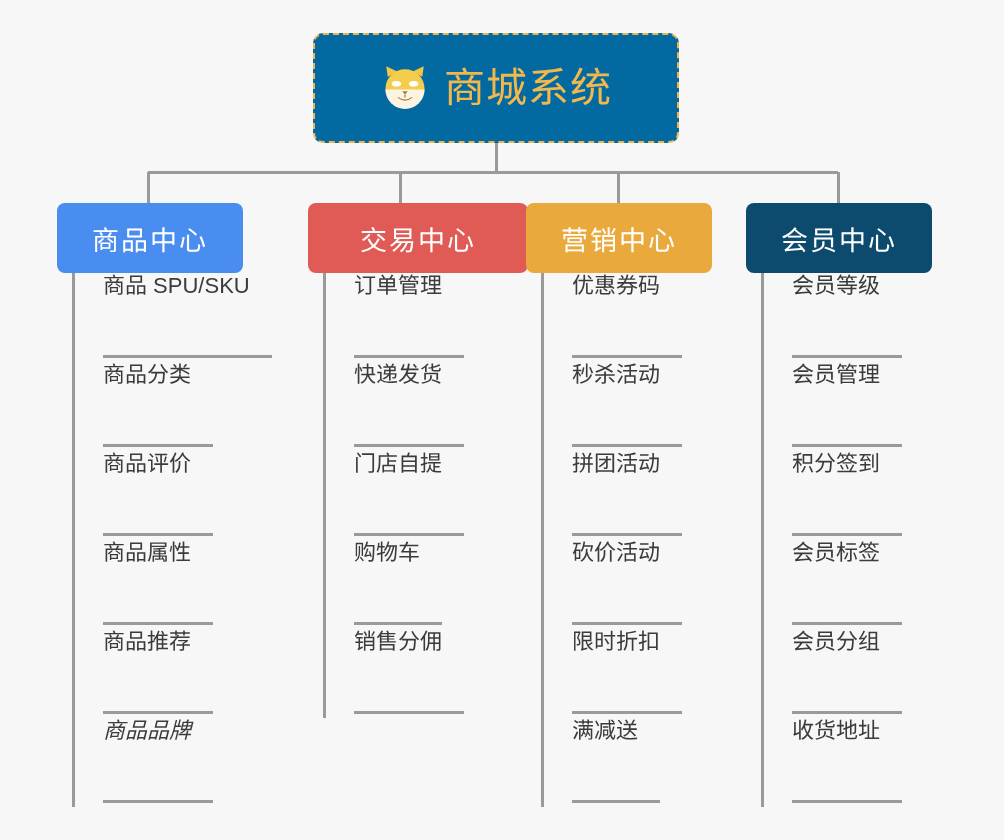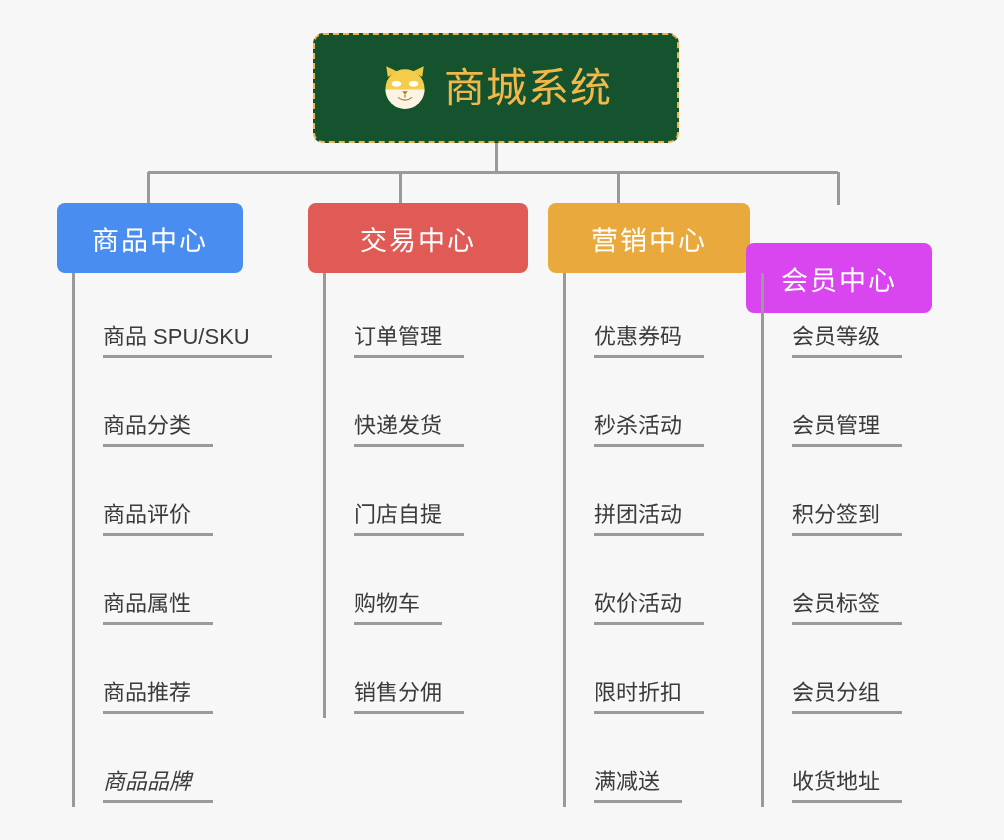--- a/index.html
+++ b/index.html
@@ -76,35 +76,34 @@
     align-items: center;
     justify-content: center;
     color: #ffffff;
     font-size: 27px;
     letter-spacing: 2px;
     white-space: nowrap;
   }
 
   .col-0 { left: 57px;  width: 186px; }
   .col-1 { left: 308px; width: 220px; }
-  .col-2 { left: 548px; width: 202px; font-family: Liberation Serif, serif; }
+  .col-2 { left: 526px; width: 186px; font-family: Liberation Serif, serif; }
   .col-3 { left: 746px; width: 186px; }
 
   
   .leaf-list {
     position: absolute;
     top: 70px;
     left: 15px;
     border-left: 3px solid #9a9a9a;
     padding-top: 0;
   }
   .leaf-item {
     height: 89px;
     display: flex;
-    align-items: flex-end;
     padding: 0 0 4px 28px;
     box-sizing: border-box;
   }
   .leaf-label {
     font-size: 22px;
     color: #3b3b3b;
     white-space: nowrap;
     border-bottom: 3px solid #9a9a9a;
     padding: 0 22px 6px 0;
     line-height: 1.15;
@@ -122,21 +121,21 @@
 
       <line x1="148" y1="172" x2="838" y2="172"></line>
 
       <line x1="148" y1="172" x2="148" y2="205"></line>
       <line x1="400" y1="172" x2="400" y2="205"></line>
       <line x1="618" y1="172" x2="618" y2="205"></line>
       <line x1="838" y1="172" x2="838" y2="205"></line>
     </g>
   </svg>
 
-  <div class="root-node" style="border-color: rgb(240, 180, 75); background: #14532d; font-family: Liberation Serif, serif;">
+  <div class="root-node" style="border-color: rgb(240, 180, 75); background: #0369a1; font-family: Liberation Serif, serif;">
     <svg class="root-logo" viewBox="0 0 64 64" aria-hidden="true">
 
       <path d="M10 18 L8 4 L22 11 Z" fill="#f2c744"></path>
       <path d="M54 18 L56 4 L42 11 Z" fill="#f2c744"></path>
 
       <ellipse cx="32" cy="33" rx="25" ry="25" fill="#f5cd4c"></ellipse>
 
       <path d="M7 34 a25 25 0 0 0 50 0 Z" fill="#fbf4e3"></path>
 
       <rect x="9" y="21" width="46" height="11" rx="5" fill="#f5cd4c"></rect>
@@ -221,21 +220,21 @@
       <div class="leaf-item">
           <span class="leaf-label" style="border-bottom-color: rgb(154, 154, 154);">限时折扣</span>
         </div>
       <div class="leaf-item">
           <span class="leaf-label" style="border-bottom-color: rgb(154, 154, 154);">满减送</span>
         </div>
     </div>
   </div>
 
   <div class="column col-3">
-    <div class="cat-box" style="background: #d946ef; color: rgb(255, 255, 255); margin-top: 40px;">
+    <div class="cat-box" style="background: #0c4a6e; color: rgb(255, 255, 255);">
       <span>会员中心</span>
     </div>
     <div class="leaf-list" style="border-left-color: rgb(154, 154, 154);">
       <div class="leaf-item">
           <span class="leaf-label" style="border-bottom-color: rgb(154, 154, 154);">会员等级</span>
         </div>
       <div class="leaf-item">
           <span class="leaf-label" style="border-bottom-color: rgb(154, 154, 154);">会员管理</span>
         </div>
       <div class="leaf-item">

